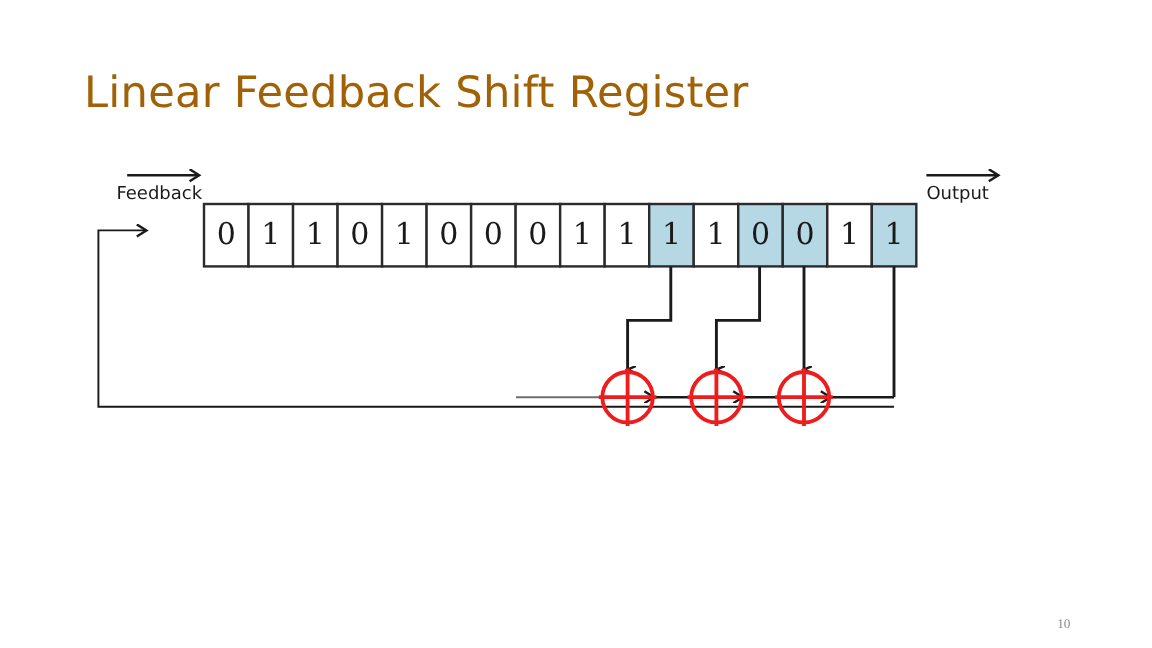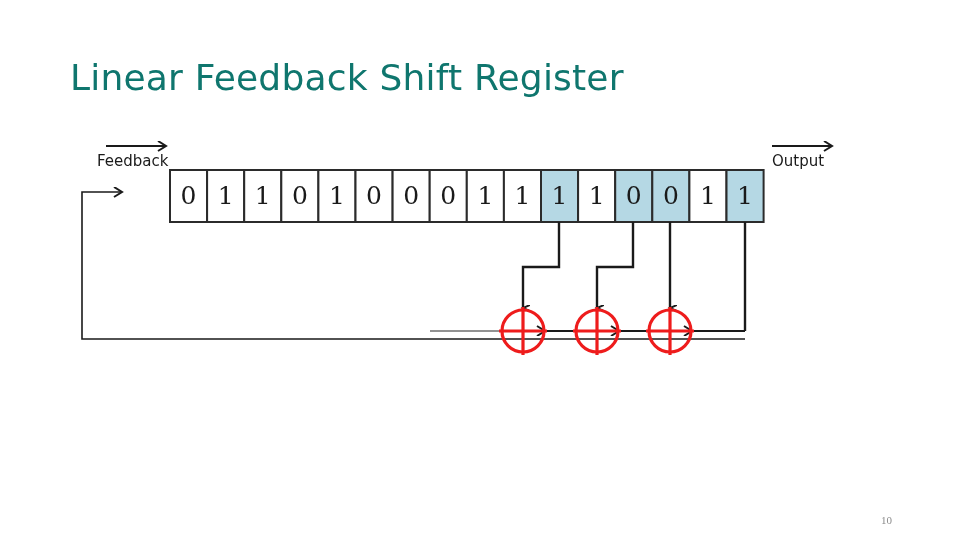--- a/index.html
+++ b/index.html
@@ -25,21 +25,21 @@
   }
 
   #slide-title {
     position: absolute;
     left: 70px;
     top: 56px;
     width: 820px;
     font-family: "DejaVu Sans", sans-serif;
     font-size: 36px;
     font-weight: 400;
-    color: #0f766e;
+    color: #a16207;
     letter-spacing: 0.2px;
     line-height: 44px;
     white-space: nowrap;
   }
 
   #figure {
     position: absolute;
     left: 0;
     top: 0;
     width: 960px;

